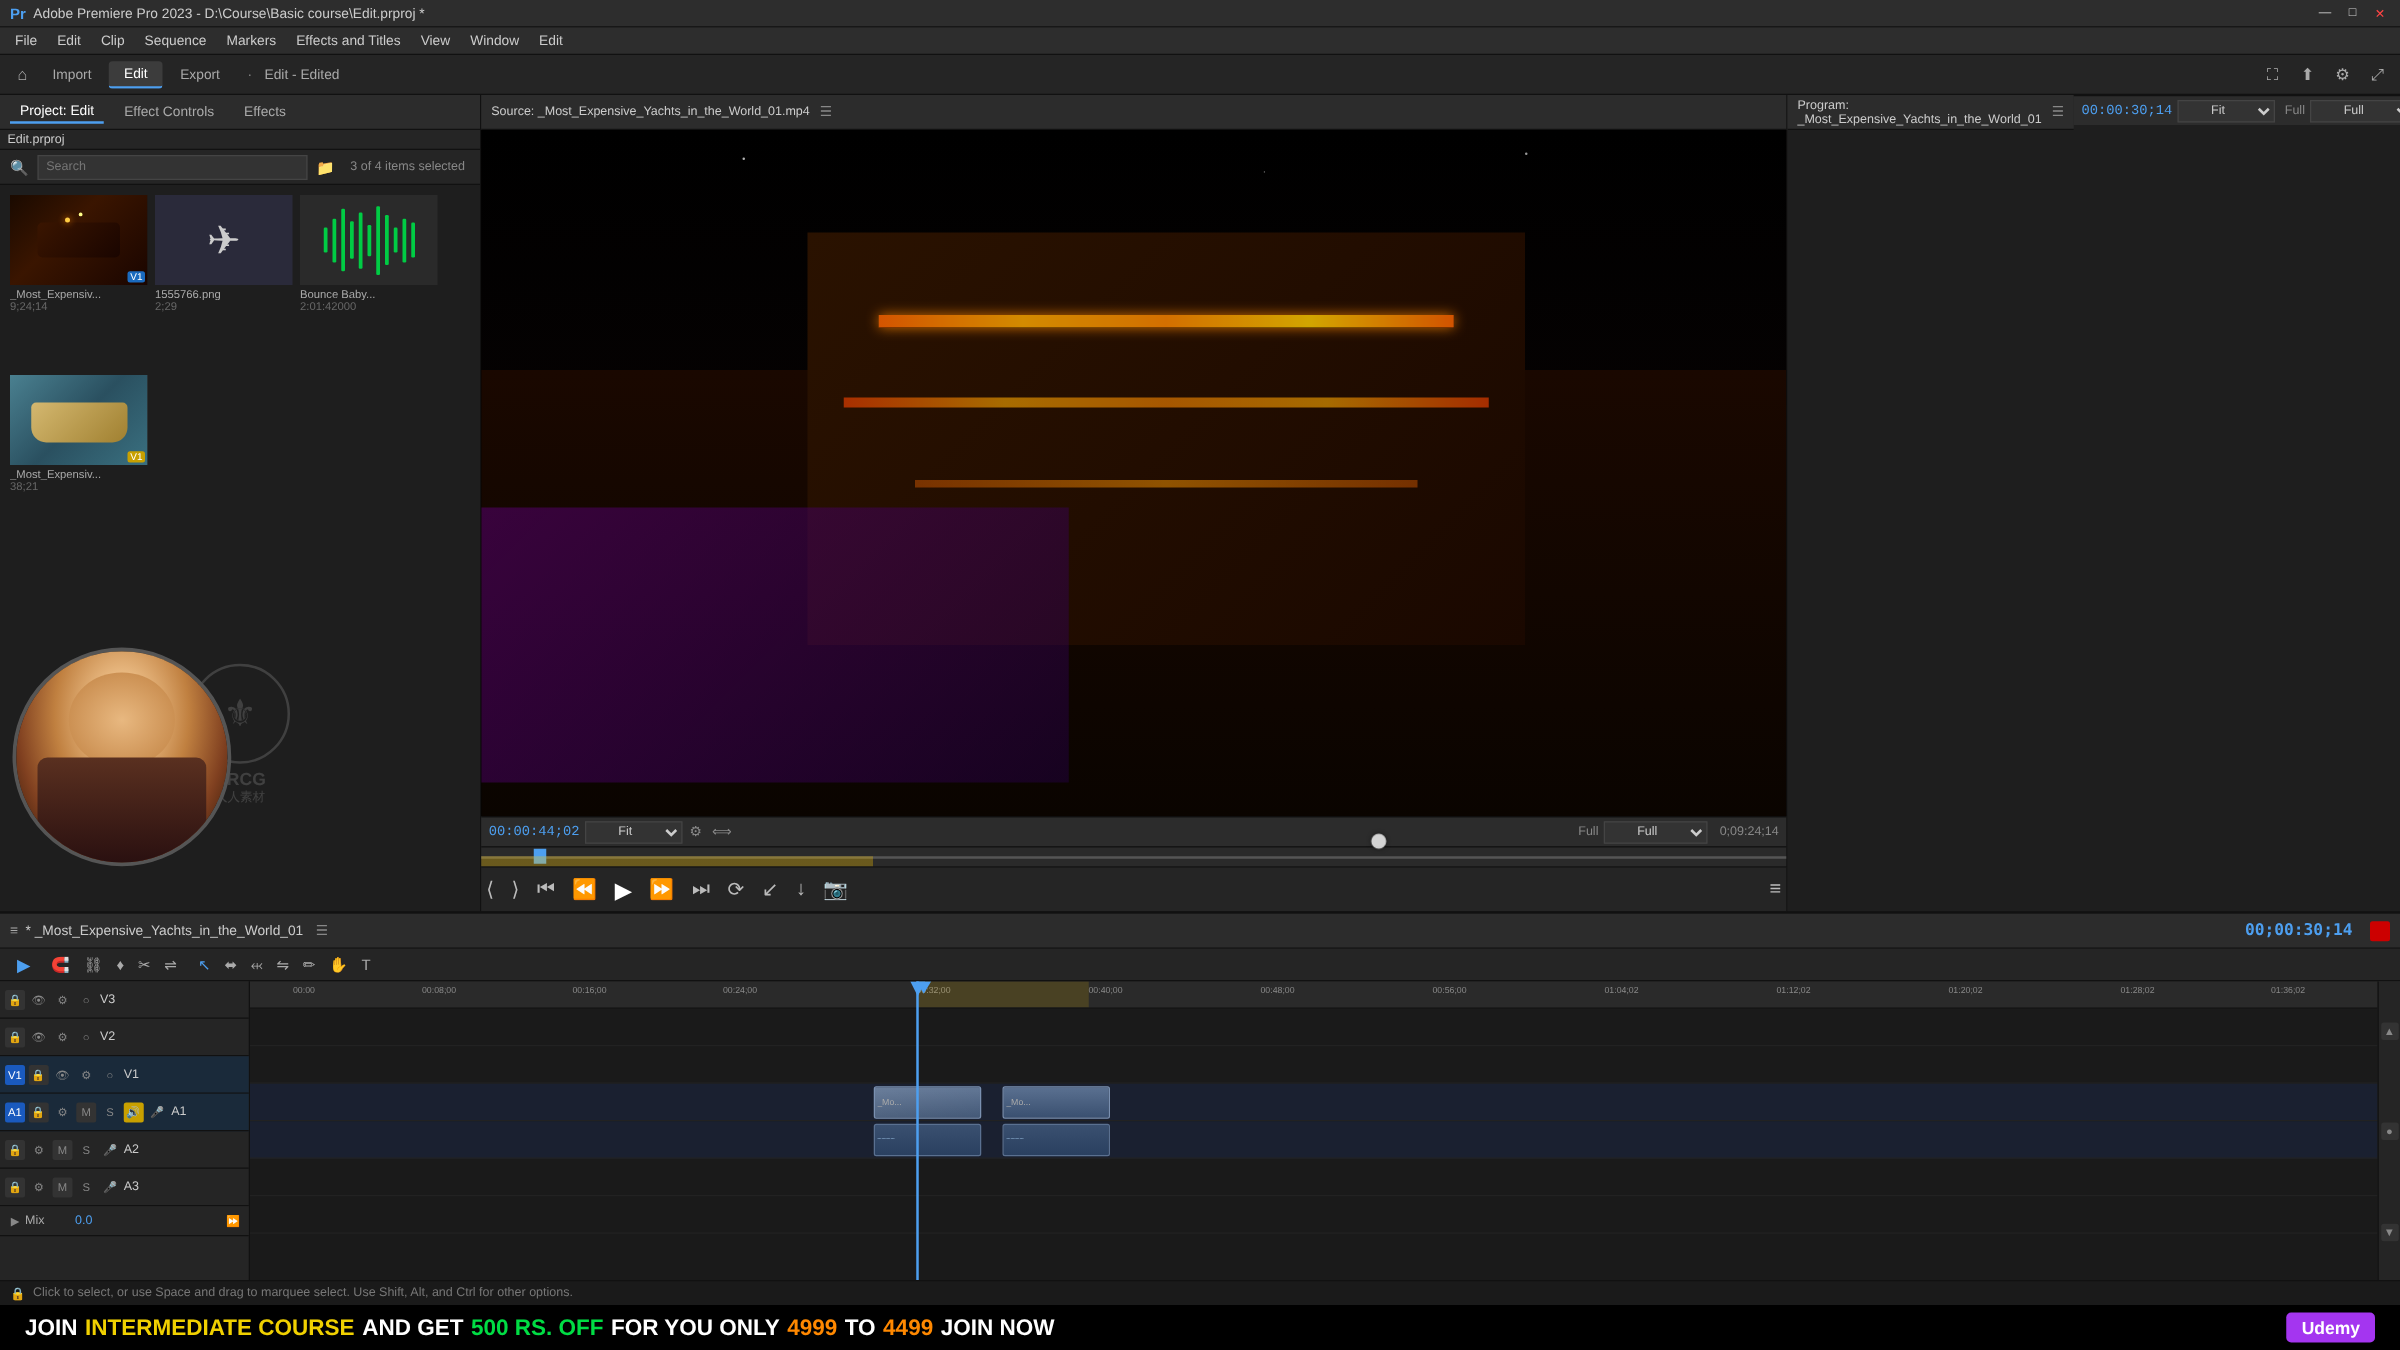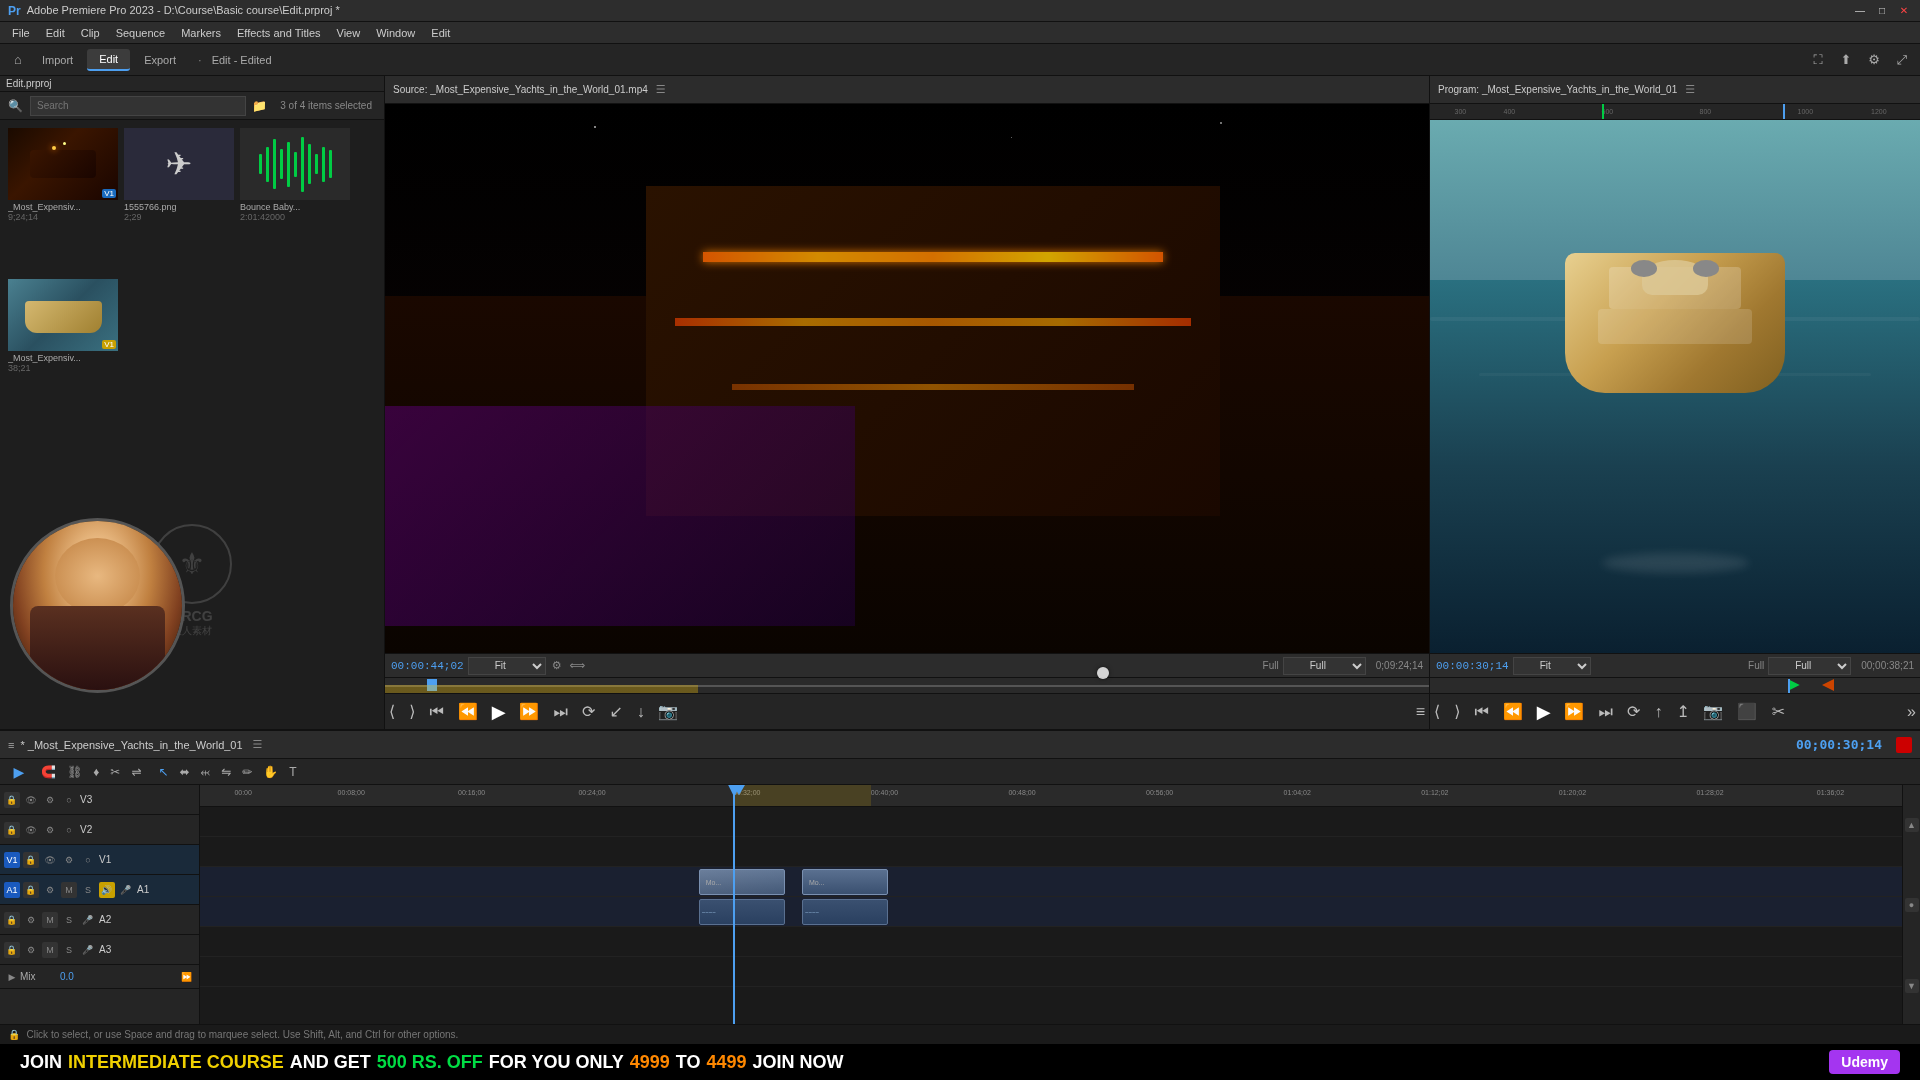--- a/index.html
+++ b/index.html
@@ -3,21 +3,21 @@
   <meta charset="utf-8">
   <style>
     * { margin: 0; padding: 0; box-sizing: border-box; }
     body { width: 1920px; height: 1080px; background: #1a1a1a; font-family: 'Segoe UI', Arial, sans-serif; font-size: 11px; color: #ccc; overflow: hidden; }
 
     
     .title-bar {
       height: 22px; background: #2d2d2d; display: flex; align-items: center; justify-content: space-between;
       padding: 0 8px; font-size: 11px; color: #ccc; border-bottom: 1px solid #111;
     }
-    .title-bar-left { display: flex; gap: 6px; }
+    .title-bar-left { display: flex; align-items: center; gap: 6px; }
     .title-bar-right { display: flex; gap: 6px; }
     .win-btn { width: 16px; height: 16px; display: flex; align-items: center; justify-content: center; font-size: 10px; cursor: pointer; }
 
     
     .menu-bar {
       height: 22px; background: #2d2d2d; display: flex; align-items: center;
       padding: 0 4px; font-size: 11px; color: #ccc; border-bottom: 1px solid #111;
     }
     .menu-item { padding: 2px 8px; cursor: pointer; }
 
@@ -142,21 +142,21 @@
     .transport-controls {
       height: 36px; background: #252525; display: flex; align-items: center; justify-content: center;
       gap: 6px; border-top: 1px solid #111;
     }
     .transport-btn { color: #bbb; font-size: 16px; cursor: pointer; padding: 2px 4px; }
     .transport-btn.play { font-size: 18px; color: #fff; }
     .transport-spacer { flex: 1; }
 
     
     .right-panel {
-      width: 490px; min-width: 490px; background: #1e1e1e; display: flex; flex-direction: column;
+      width: 490px; min-width: 490px; background: #1e1e1e; display: flex; flex-direction: row;
     }
 
     
     .aerial-scene {
       width: 100%; height: 100%;
       background: linear-gradient(180deg, #4a8090 0%, #2a6070 40%, #1a4050 80%, #0a2030 100%);
       position: relative; overflow: hidden;
     }
     .timeline-header {
       height: 28px; background: #2c2c2c; display: flex; align-items: center;
@@ -306,20 +306,25 @@
     <div class="nav-icon">⛶</div>
     <div class="nav-icon">⬆</div>
     <div class="nav-icon">⚙</div>
     <div class="nav-icon">⤢</div>
   </div>
 </div>
 
 <div style="display:flex; height:calc(1080px - 76px - 295px - 36px - 20px); position:relative;">
 
   <div class="left-panel">
+    <div class="panel-header">
+      <span class="panel-tab active">Project: Edit</span>
+      <span class="panel-tab">Effect Controls</span>
+      <span class="panel-tab">Effects</span>
+    </div>
     <div style="padding: 2px 6px; background: #252525; border-bottom: 1px solid #111; font-size:10px; color:#ccc;">
       <span>Edit.prproj</span>
     </div>
     <div class="panel-toolbar">
       <div class="panel-icon">🔍</div>
       <input class="panel-search" placeholder="Search" style="">
       <div class="panel-icon">📁</div>
       <span class="items-count">3 of 4 items selected</span>
     </div>
 

